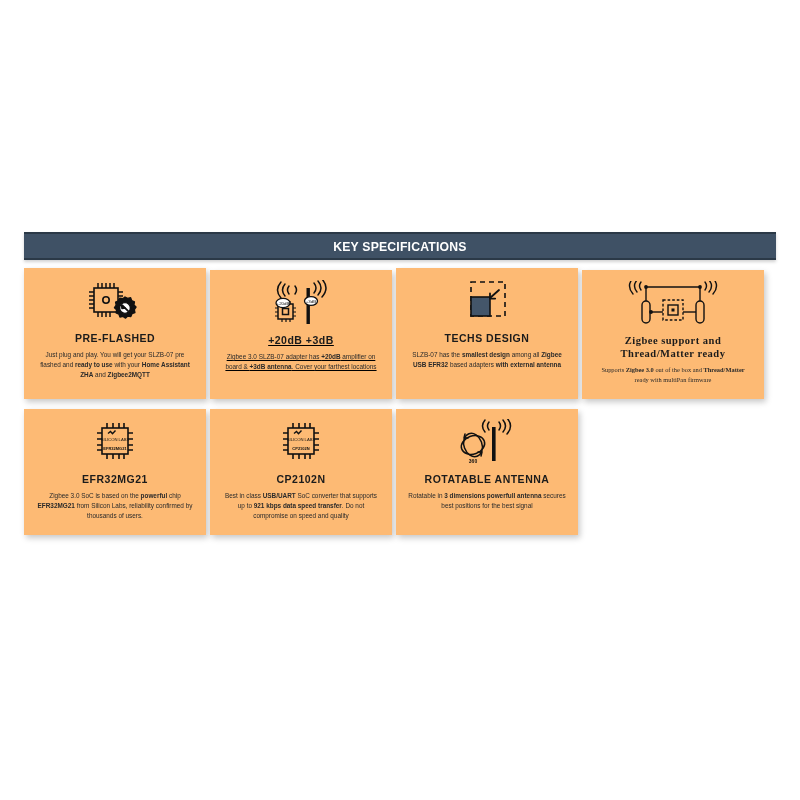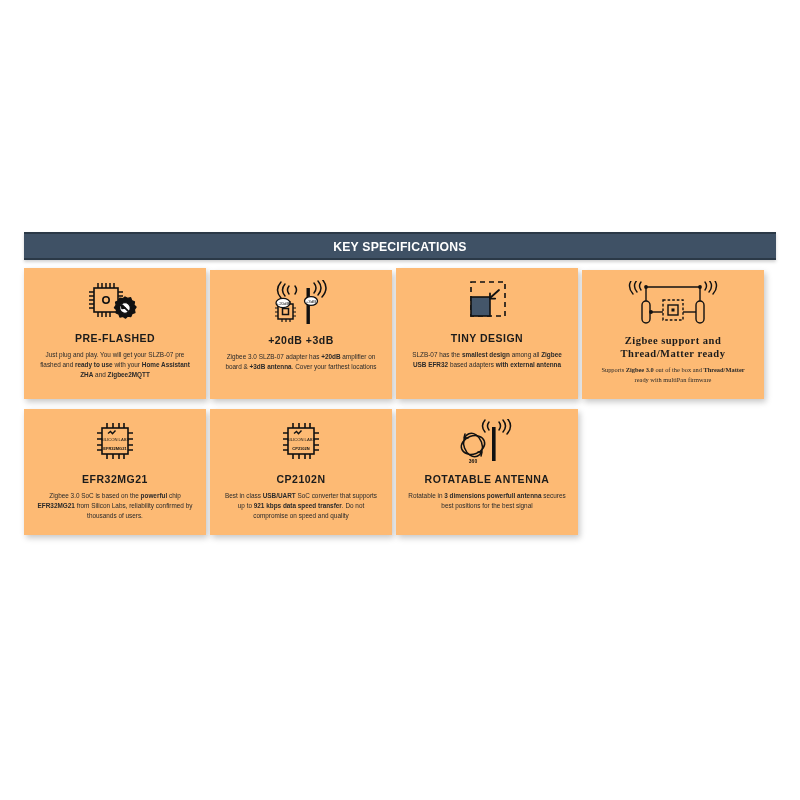--- a/index.html
+++ b/index.html
@@ -94,21 +94,21 @@
     font-size: 6.4px;
     line-height: 10px;
     color: #2a2a2a;
     text-align: center;
     padding: 0 4px;
   }
   .card-desc b { font-weight: bold; }
 
   
   .row-top .card:nth-child(1) { margin-top: 0px; }
-  .row-top .card:nth-child(2) { margin-top: 2px; }
+  .row-top .card:nth-child(2) { margin-top: 2px; text-decoration: underline; }
   .row-top .card:nth-child(3) { margin-top: 0px; }
   .row-top .card:nth-child(4) { margin-top: 2px; font-family: Liberation Serif, serif; }
 
   svg { display: block; }
 </style>
 </head>
 <body>
 
 <div id="page">
   <div class="infographic">
@@ -188,21 +188,21 @@
         <div class="card-icon">
           <svg width="56" height="48" viewBox="0 0 56 48" fill="none">
             <rect x="12" y="3" width="34" height="34" stroke="#111" stroke-width="1.6" stroke-dasharray="5 4" fill="none"></rect>
             <rect x="12" y="18" width="19" height="19" fill="#44566a" stroke="#111" stroke-width="1.6"></rect>
             <g stroke="#111" stroke-width="1.8" stroke-linecap="round" stroke-linejoin="round" fill="none">
               <path d="M40 11 L31 19"></path>
               <path d="M31 14.5 L31 19.6 L36.2 19.6"></path>
             </g>
           </svg>
         </div>
-        <div class="card-title">TINY DESIGN</div>
+        <div class="card-title">TECHS DESIGN</div>
         <div class="card-desc">SLZB-07 has the <b>smallest design</b> among all <b>Zigbee USB EFR32</b> based adapters <b>with external antenna</b></div>
       </div>
 
       <div class="card">
         <div class="card-icon">
           <svg width="96" height="48" viewBox="0 0 96 48" fill="none" stroke="#111" stroke-width="1.4">
 
             <rect x="17" y="20" width="8" height="22" rx="4"></rect>
             <path d="M21 20 V6"></path>
             <g stroke-linecap="round" fill="none">

